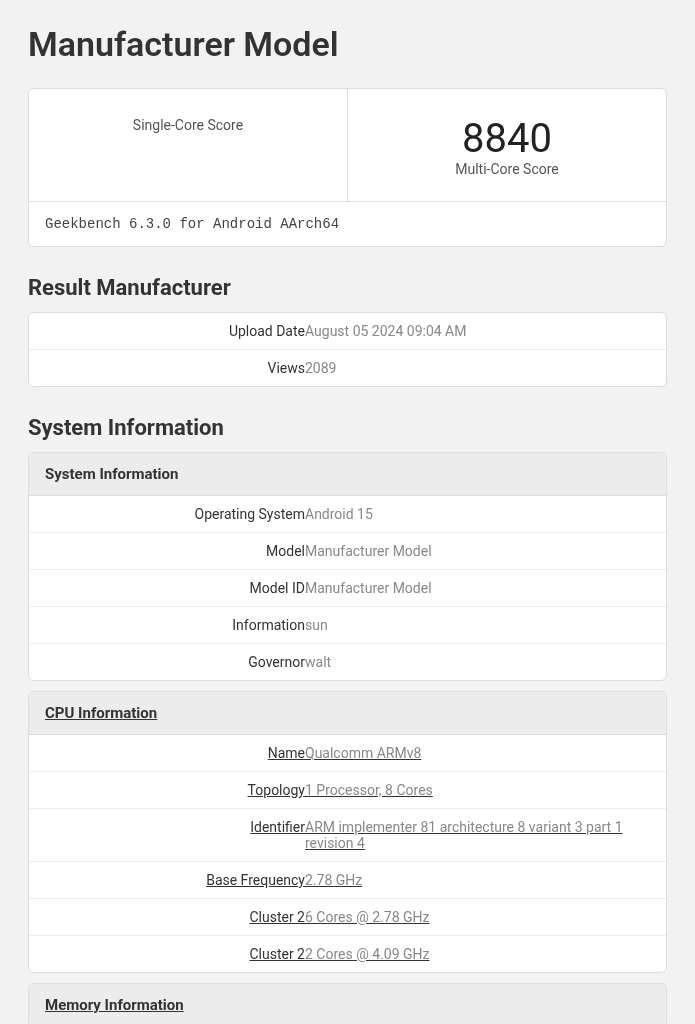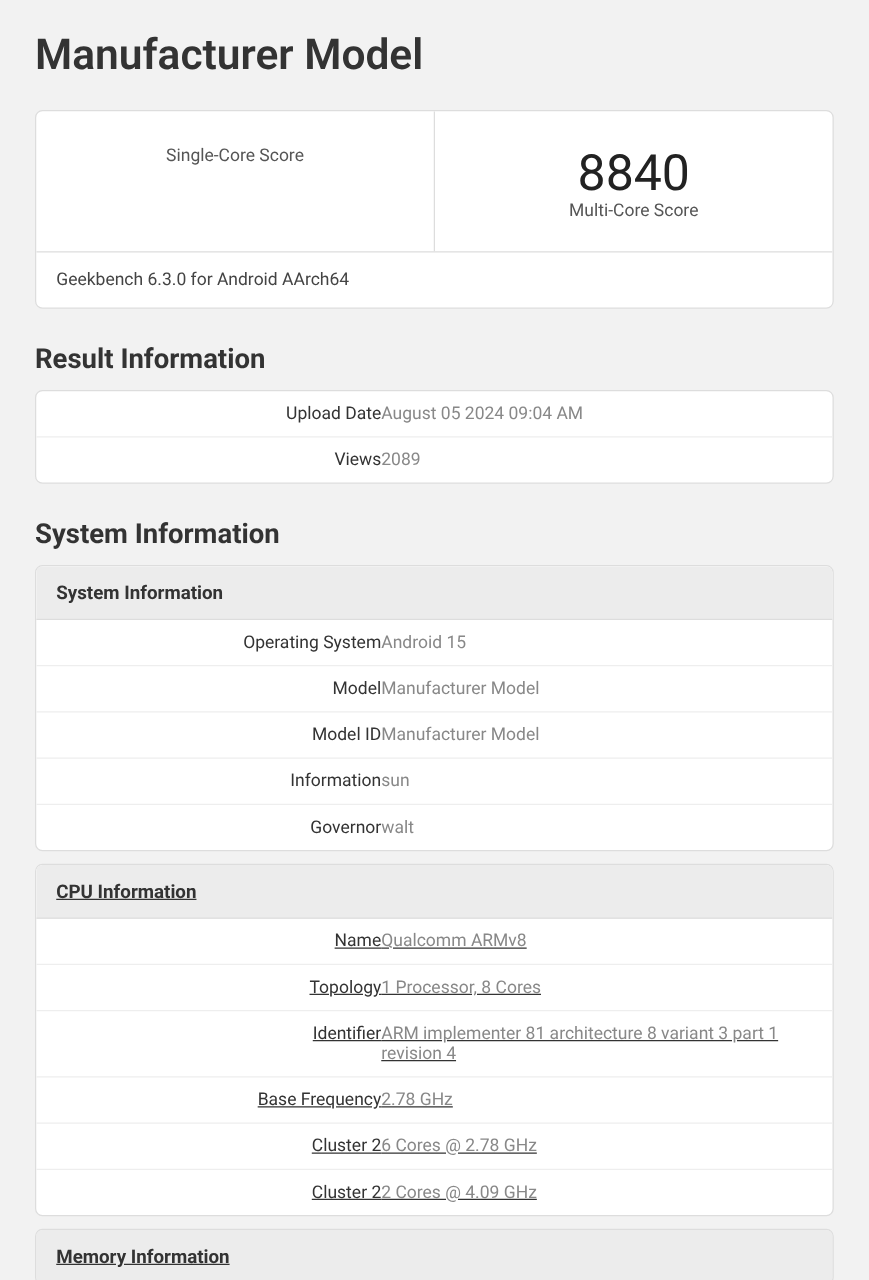--- a/index.html
+++ b/index.html
@@ -49,20 +49,21 @@
   }
   .score-label {
     font-size: 14px;
     color: #555;
     margin-top: 0;
   }
   .benchmark-version {
     padding: 14px 16px;
     font-size: 14px;
     color: #444;
+    font-family: Liberation Mono, monospace;
   }
   .kv-table {
     background: #fff;
     border: 1px solid #ddd;
     border-radius: 6px;
     overflow: hidden;
   }
   .kv-header {
     background: #ececec;
     padding: 12px 16px;
@@ -100,21 +101,21 @@
       <div class="score-label">Single-Core Score</div>
     </div>
     <div class="score-box">
       <div class="score-num">8840</div>
       <div class="score-label">Multi-Core Score</div>
     </div>
   </div>
   <div class="benchmark-version">Geekbench 6.3.0 for Android AArch64</div>
 </div>
 
-<h2>Result Information</h2>
+<h2>Result Manufacturer</h2>
 <div class="kv-table">
   <div class="kv-row">
     <div class="kv-key">Upload Date</div>
     <div class="kv-val">August 05 2024 09:04 AM</div>
   </div>
   <div class="kv-row">
     <div class="kv-key">Views</div>
     <div class="kv-val">2089</div>
   </div>
 </div>

